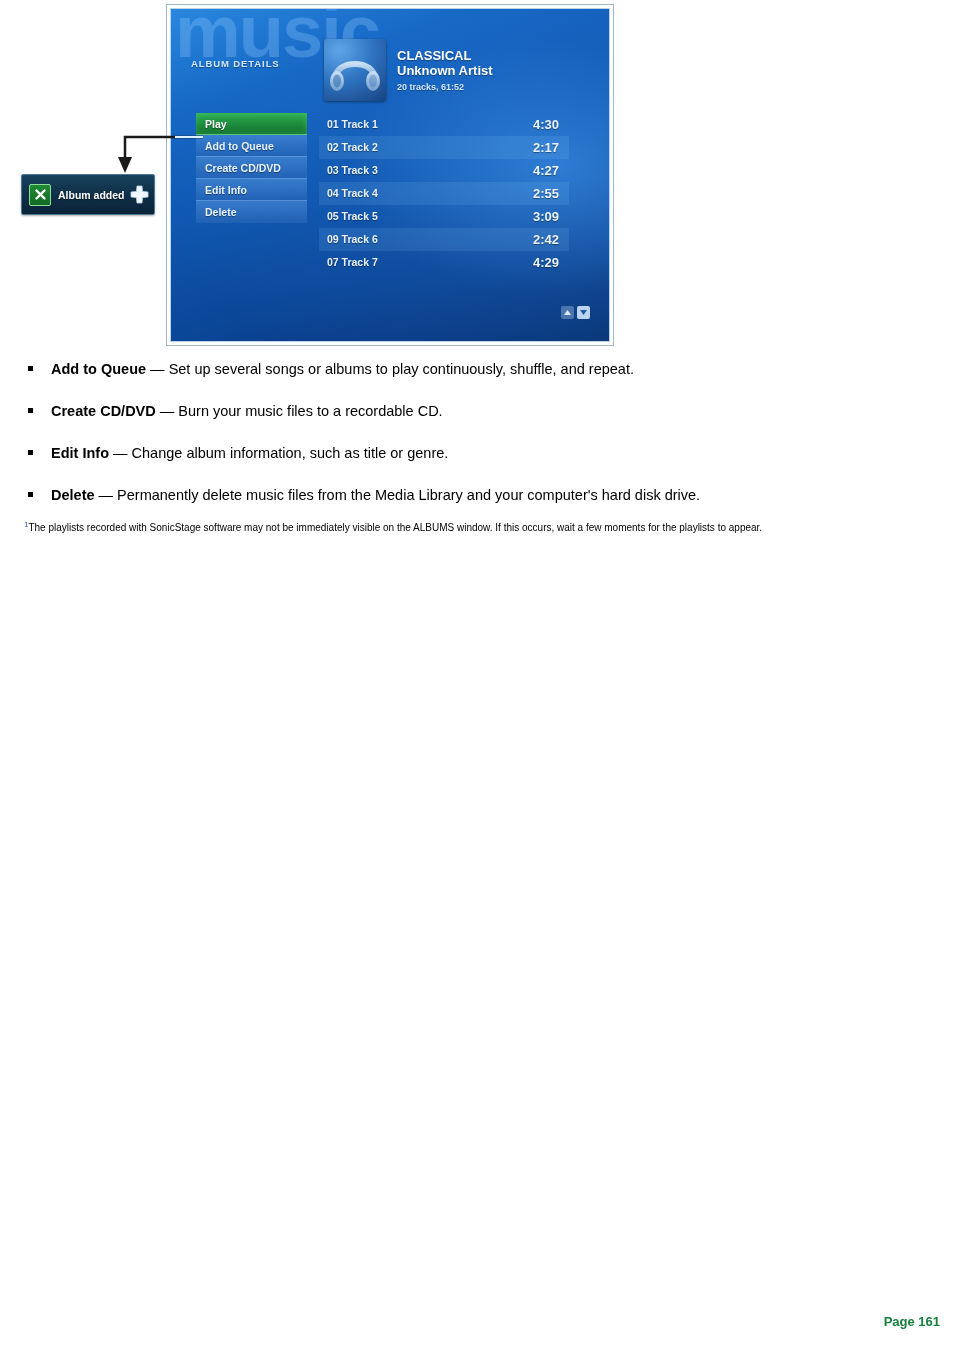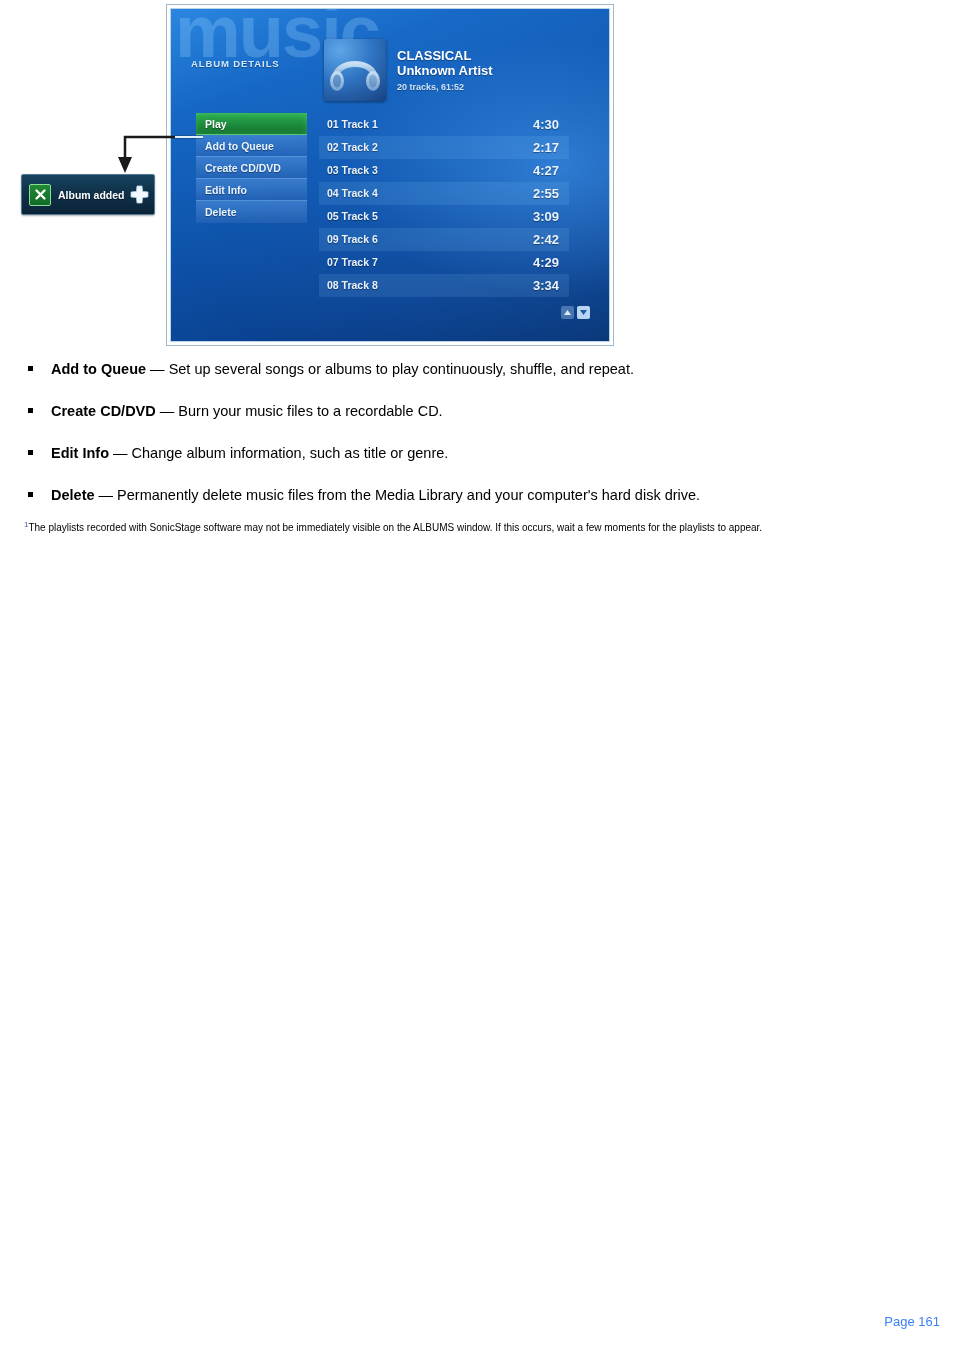--- a/index.html
+++ b/index.html
@@ -301,22 +301,22 @@
   
   #page-footer {
     position: absolute;
     left: 0;
     bottom: 22px;
     width: 954px;
     text-align: right;
     padding-right: 14px;
     box-sizing: border-box;
     font-size: 13px;
-    font-weight: normal;
-    color: #3b82f6;
+    font-weight: bold;
+    color: #15803d;
   }
 </style>
 </head>
 <body>
 
 <div id="figure-region">
 
   <div id="mc-frame">
     <div id="mc-frame-inner">
       <div id="mc-screen">
@@ -377,24 +377,20 @@
             <span class="mc-track-time">3:09</span>
           </div>
           <div class="mc-track-row alt">
             <span class="mc-track-name">09 Track 6</span>
             <span class="mc-track-time">2:42</span>
           </div>
           <div class="mc-track-row">
             <span class="mc-track-name">07 Track 7</span>
             <span class="mc-track-time">4:29</span>
           </div>
-          <div class="mc-track-row alt">
-            <span class="mc-track-name">08 Track 8</span>
-            <span class="mc-track-time">3:34</span>
-          </div>
         </div>
 
         <div id="mc-scroll">
           <div class="mc-scroll-btn up">
             <svg width="9" height="7" viewBox="0 0 9 7">
                 <path d="M4.5 1 L8 6 L1 6 Z" fill="#dceaf8"></path>
               </svg>
           </div>
           <div class="mc-scroll-btn down">
             <svg width="9" height="7" viewBox="0 0 9 7">

